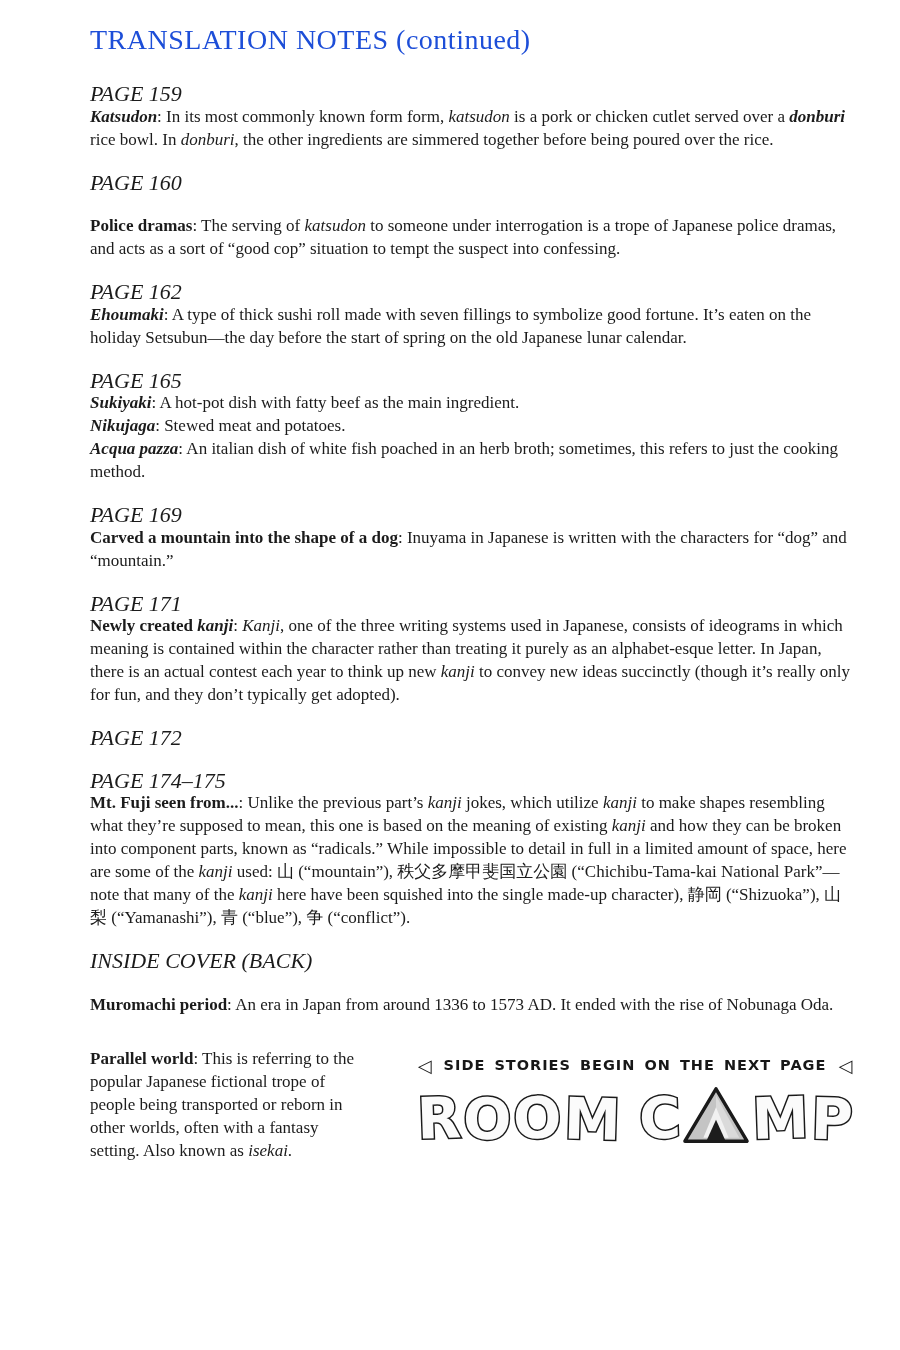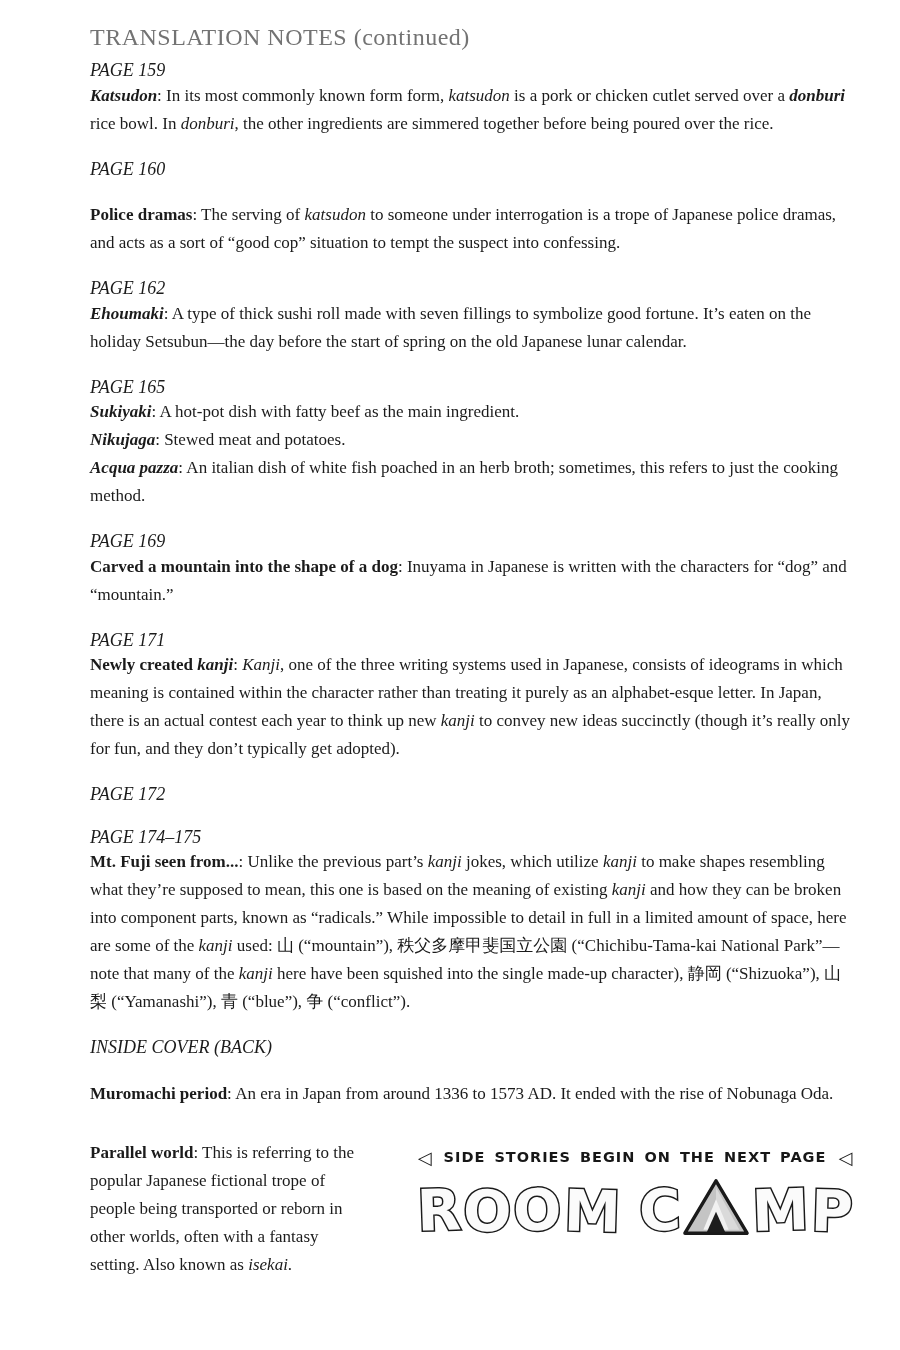--- a/index.html
+++ b/index.html
@@ -8,37 +8,37 @@
     width: 900px;
     height: 1350px;
     box-sizing: border-box;
     background: #ffffff;
     color: #1b1b1b;
     font-family: "Liberation Serif", serif;
     padding: 24px 44px 0 90px;
     overflow: hidden;
   }
   .page-title {
-    font-size: 24px;
+    font-size: 28px;
     font-weight: normal;
     letter-spacing: 0.5px;
-    margin: 0 0 9px 0;
-    color: #737373;
+    margin: 0 0 27px 0;
+    color: #1d4ed8;
   }
   .notes-block { margin-top: 21px; }
   .notes-block.first { margin-top: 0; }
   .page-heading {
     font-style: italic;
-    font-size: 18px;
+    font-size: 22px;
     line-height: 21.5px;
   }
   .note-entry {
     margin: 0;
     font-size: 17px;
-    line-height: 28px;
+    line-height: 23px;
     text-align: left;
   }
   .run-b { font-weight: bold; }
   .run-i { font-style: italic; }
 
   .footer-row {
     display: flex;
     align-items: flex-start;
     margin-top: 31px;
   }

